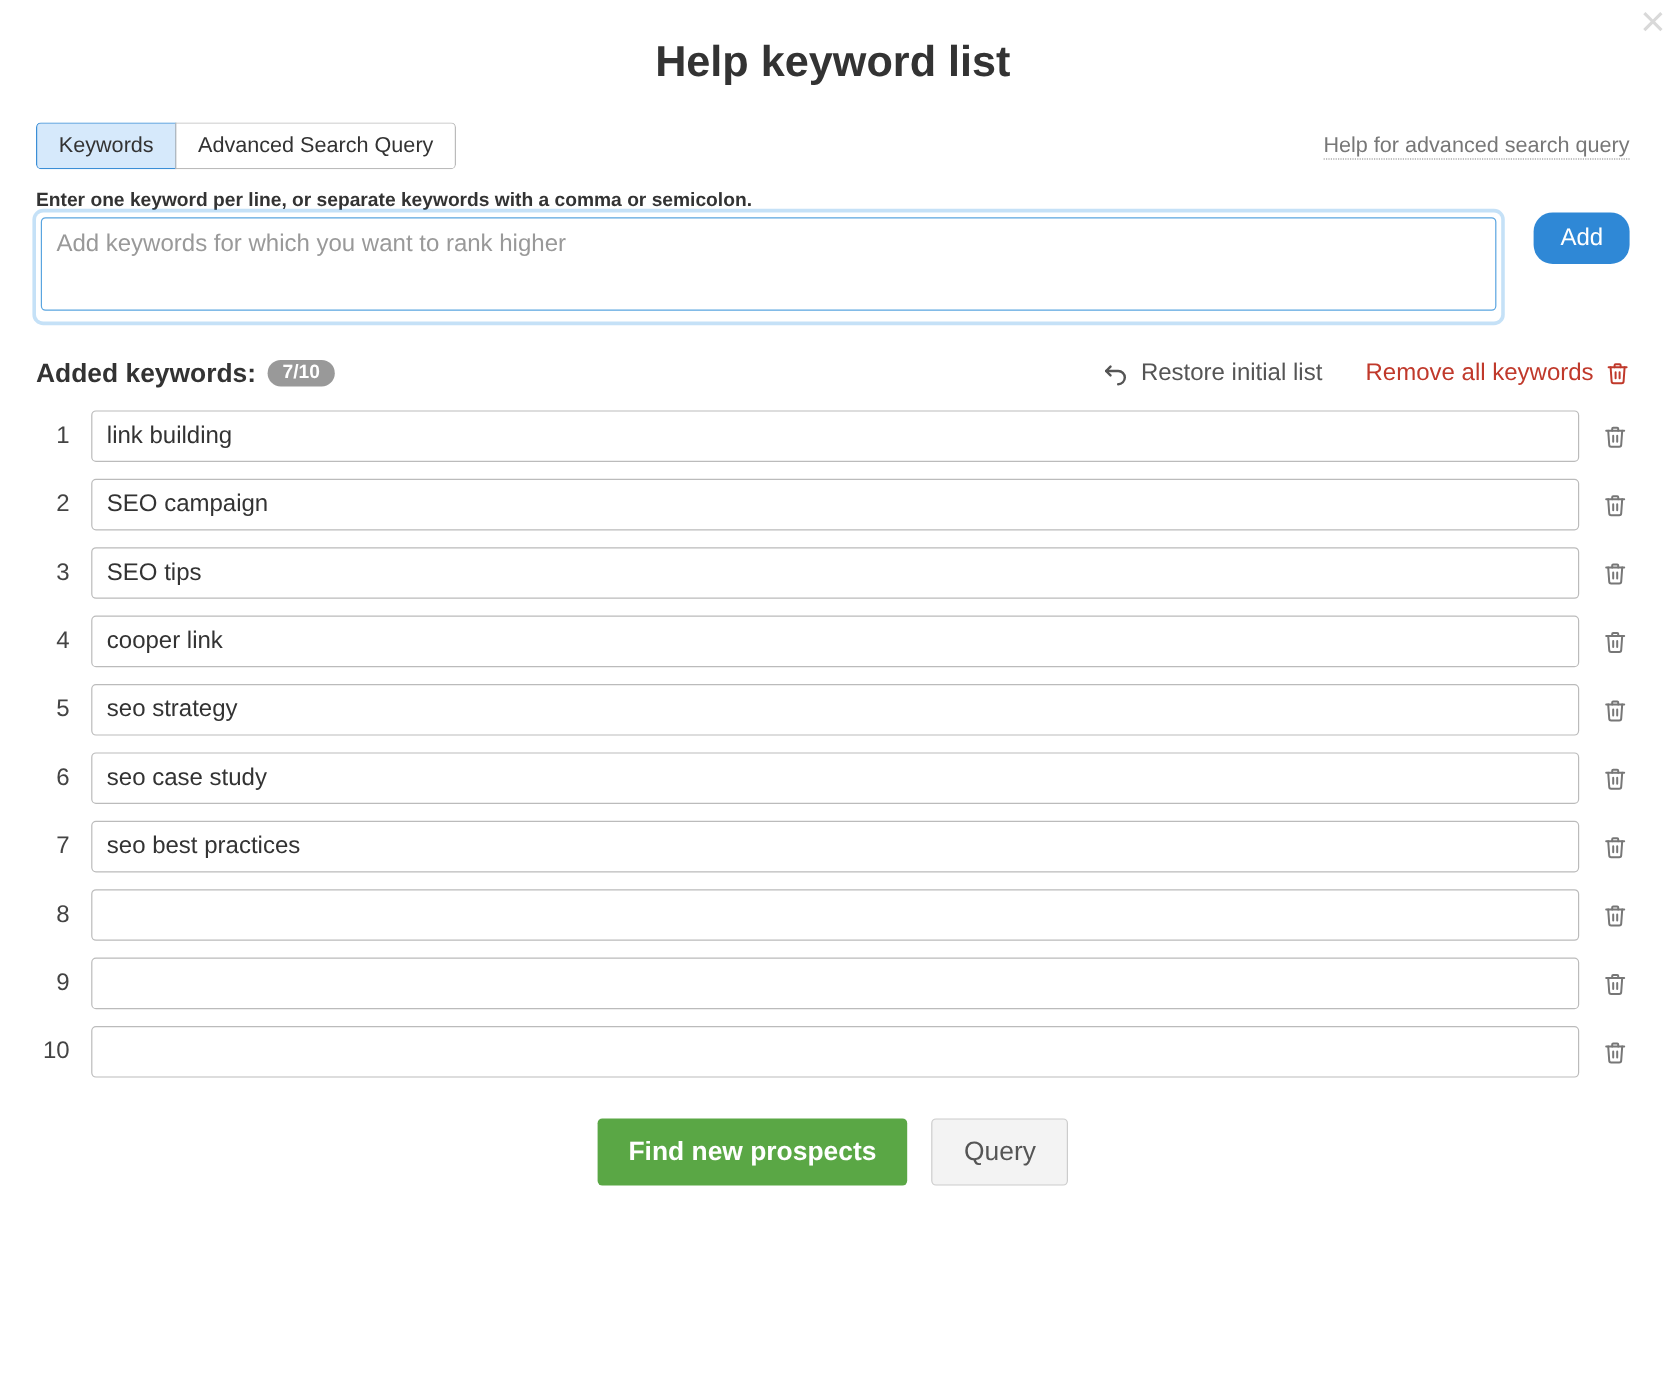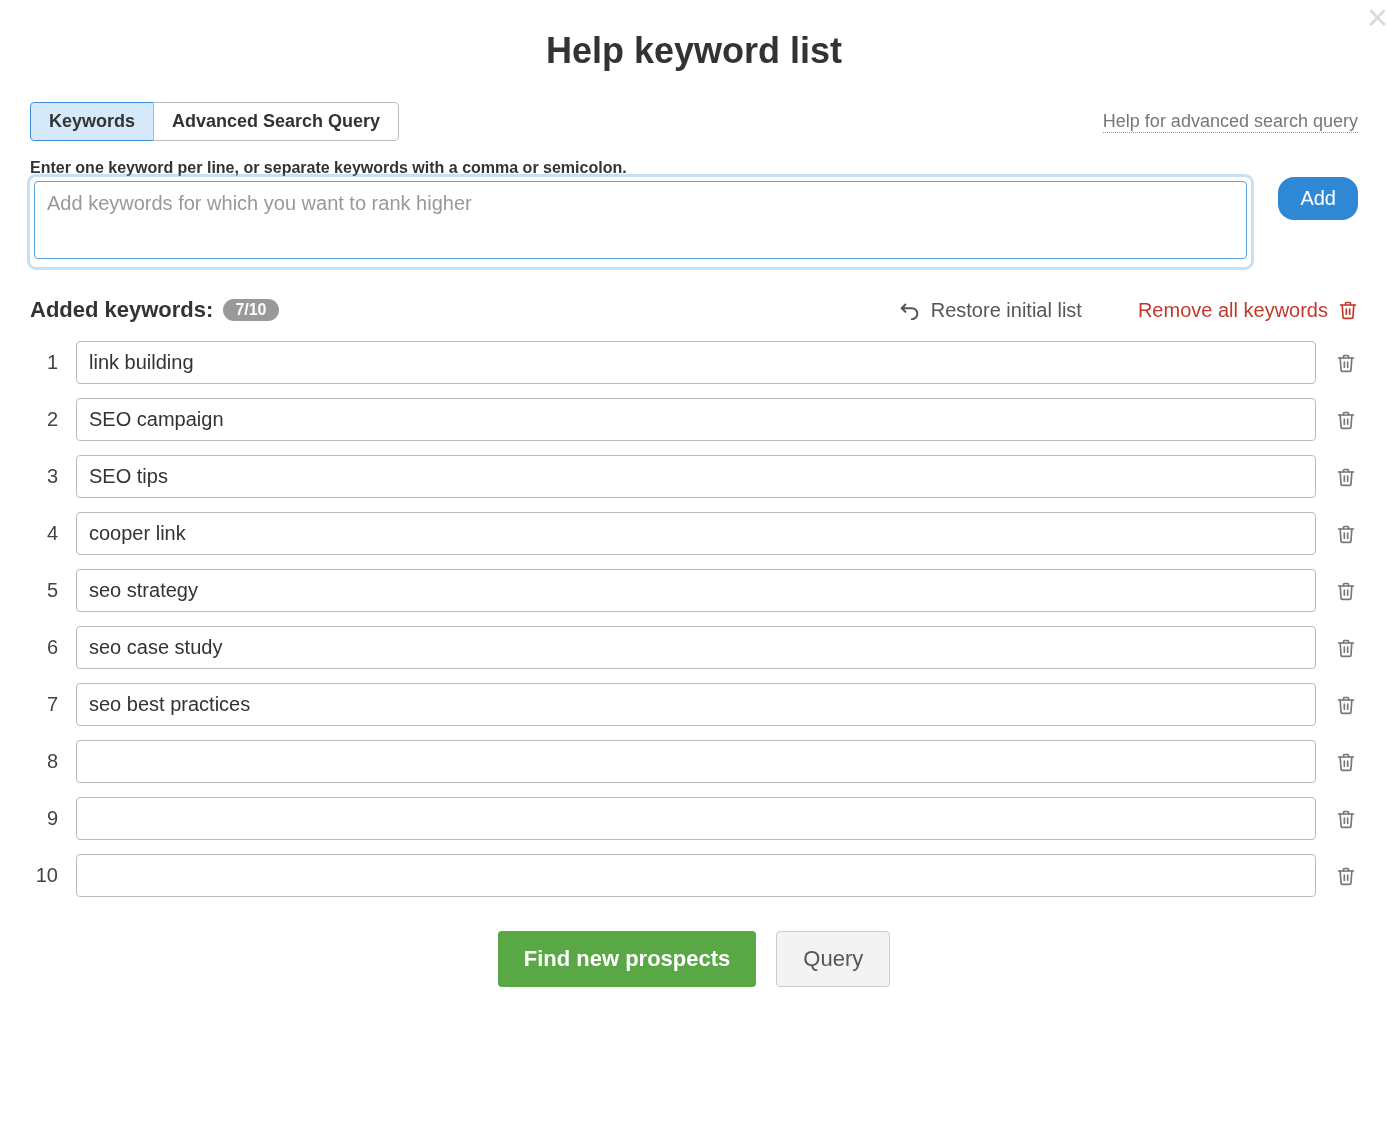--- a/index.html
+++ b/index.html
@@ -31,21 +31,20 @@
   .top-row {
     display: flex;
     justify-content: space-between;
     align-items: center;
     margin-bottom: 18px;
   }
   .tabs {
     display: inline-flex;
     border-radius: 4px;
     overflow: hidden;
-    font-weight: bold;
   }
   .tab {
     padding: 8px 18px;
     font-size: 18px;
     border: 1px solid #bbb;
     background: #fff;
     color: #333;
     cursor: pointer;
   }
   .tab.active {
@@ -119,21 +118,21 @@
     background: #999;
     color: #fff;
     border-radius: 14px;
     padding: 2px 12px;
     font-size: 16px;
     font-weight: 600;
   }
   .added-right {
     display: flex;
     align-items: flex-end;
-    gap: 56px;
+    gap: 36px;
     font-size: 20px;
   }
   .restore {
     color: #555;
     display: inline-flex;
     align-items: center;
     gap: 10px;
     cursor: pointer;
   }
   .remove-all {

